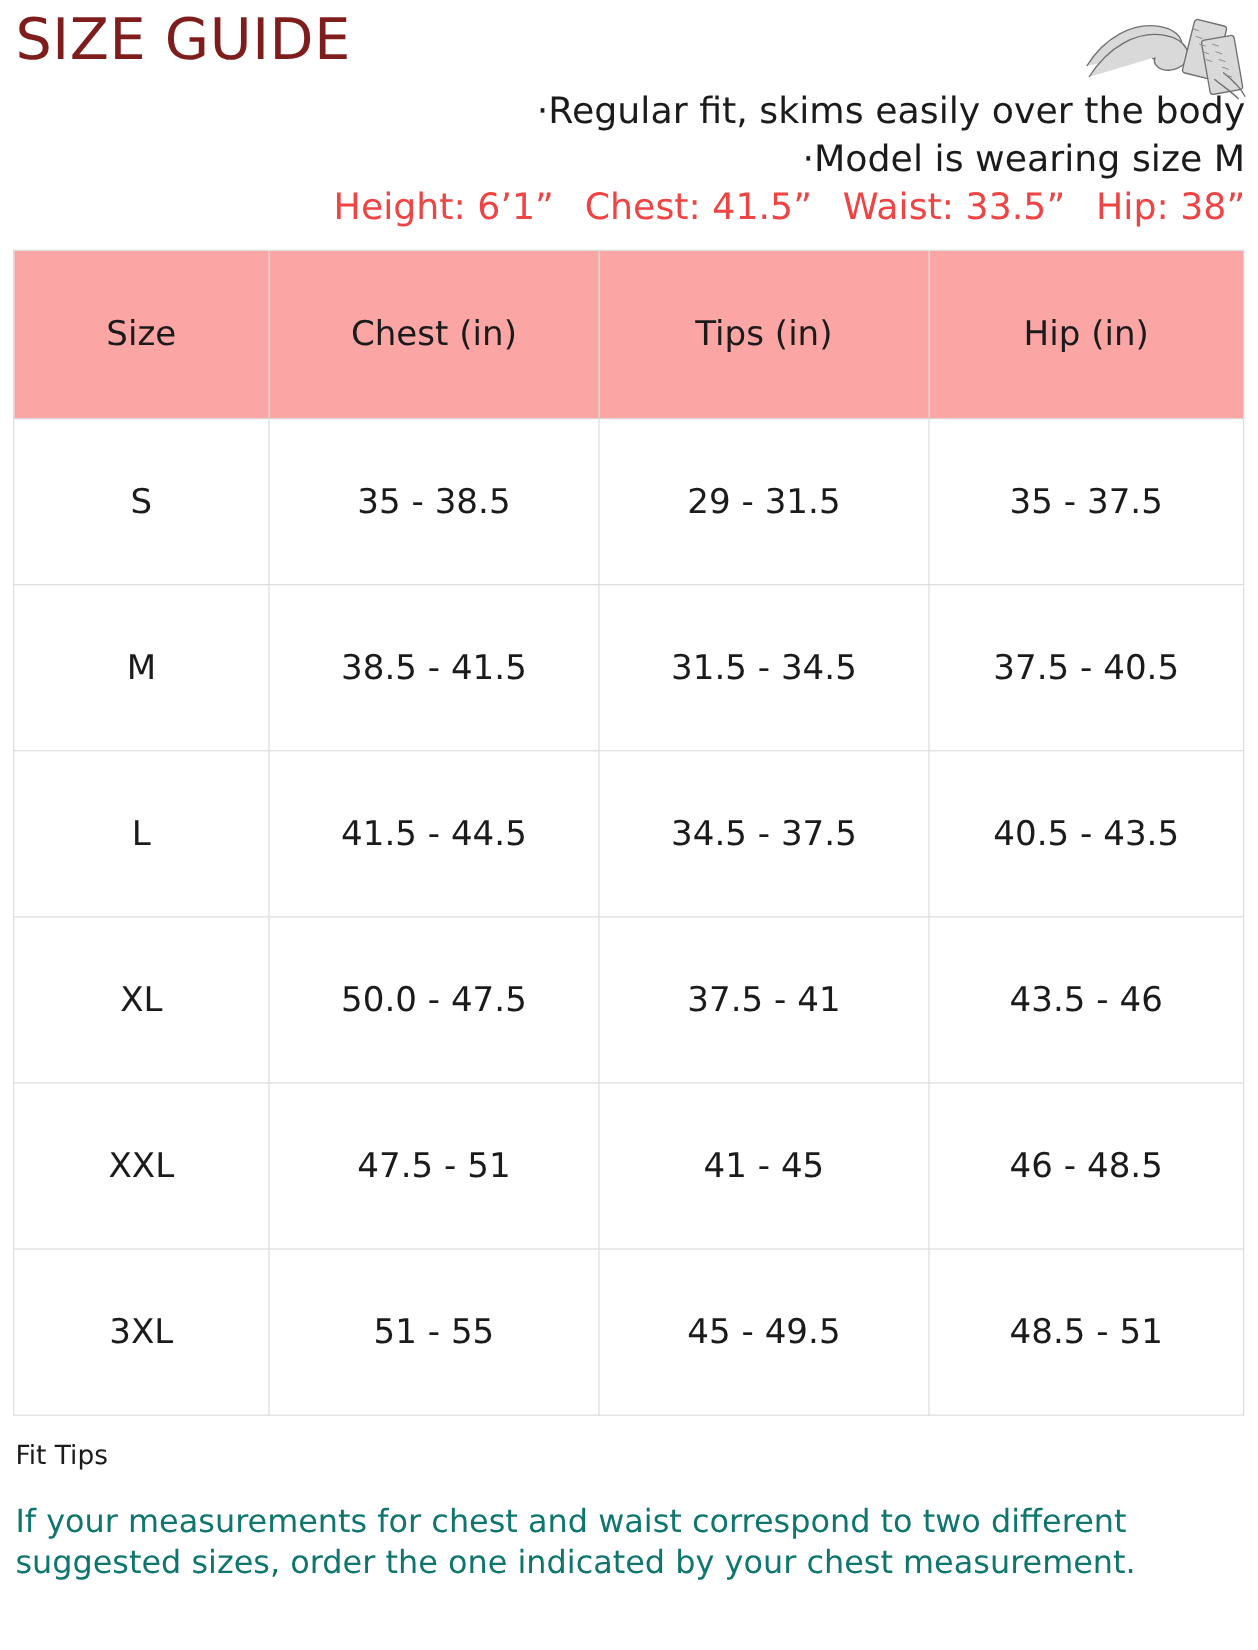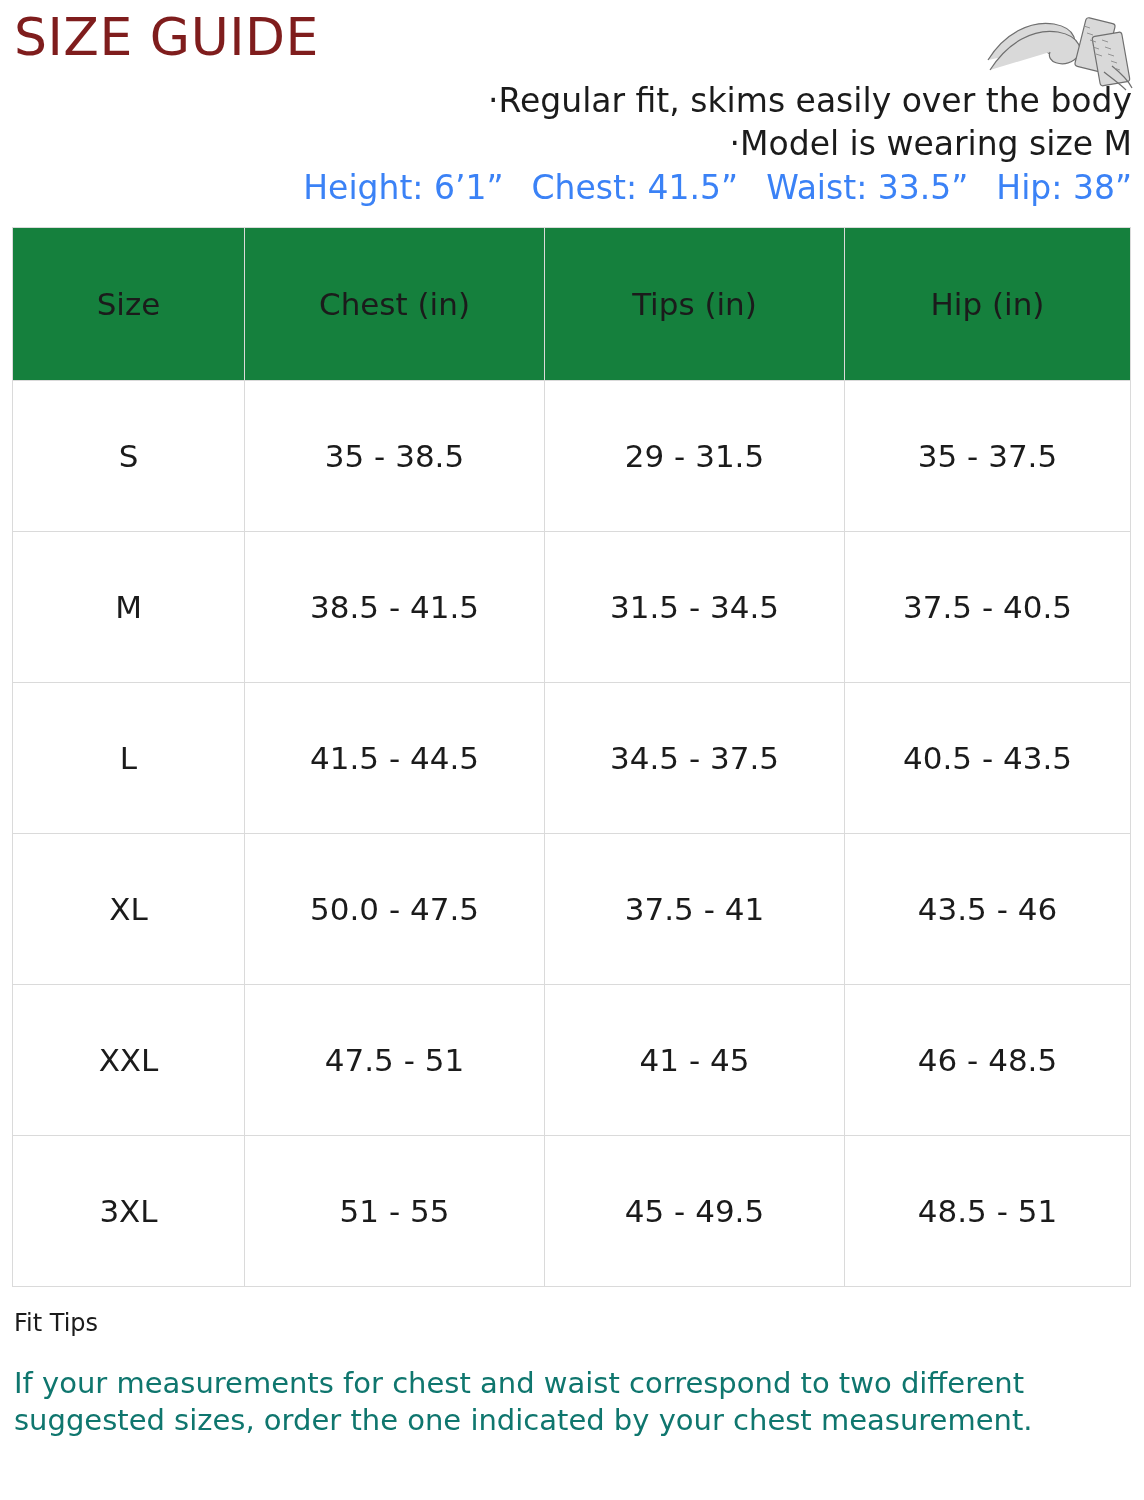--- a/index.html
+++ b/index.html
@@ -44,21 +44,21 @@
     display: inline-block;
     width: 22px;
     font-size: 33px;
     color: #1b1b1b;
   }
   .model-line {
     font-size: 33px;
     line-height: 1.32;
     margin-left: 16px;
     white-space: nowrap;
-    color: #3b82f6;
+    color: #ef4444;
   }
   .model-line span.seg {
     display: inline-block;
   }
   .gap-a { display:inline-block; width: 28px; }
   .gap-b { display:inline-block; width: 28px; }
   .gap-c { display:inline-block; width: 28px; }
 
   .tape {
     position: absolute;
@@ -78,21 +78,21 @@
     border: 1px solid #dadada;
     text-align: center;
     font-weight: 400;
     font-size: 31px;
     color: #1b1b1b;
     height: 150px;
     padding: 0;
   }
   table.size-table thead th {
     height: 152px;
-    background: #15803d;
+    background: #fca5a5;
   }
   table.size-table col.c1 { width: 232px; }
   table.size-table col.c2 { width: 300px; }
   table.size-table col.c3 { width: 300px; }
   table.size-table col.c4 { width: 286px; }
 
   .fit-tips-title {
     font-size: 24px;
     margin-top: 22px;
     margin-left: 2px;

